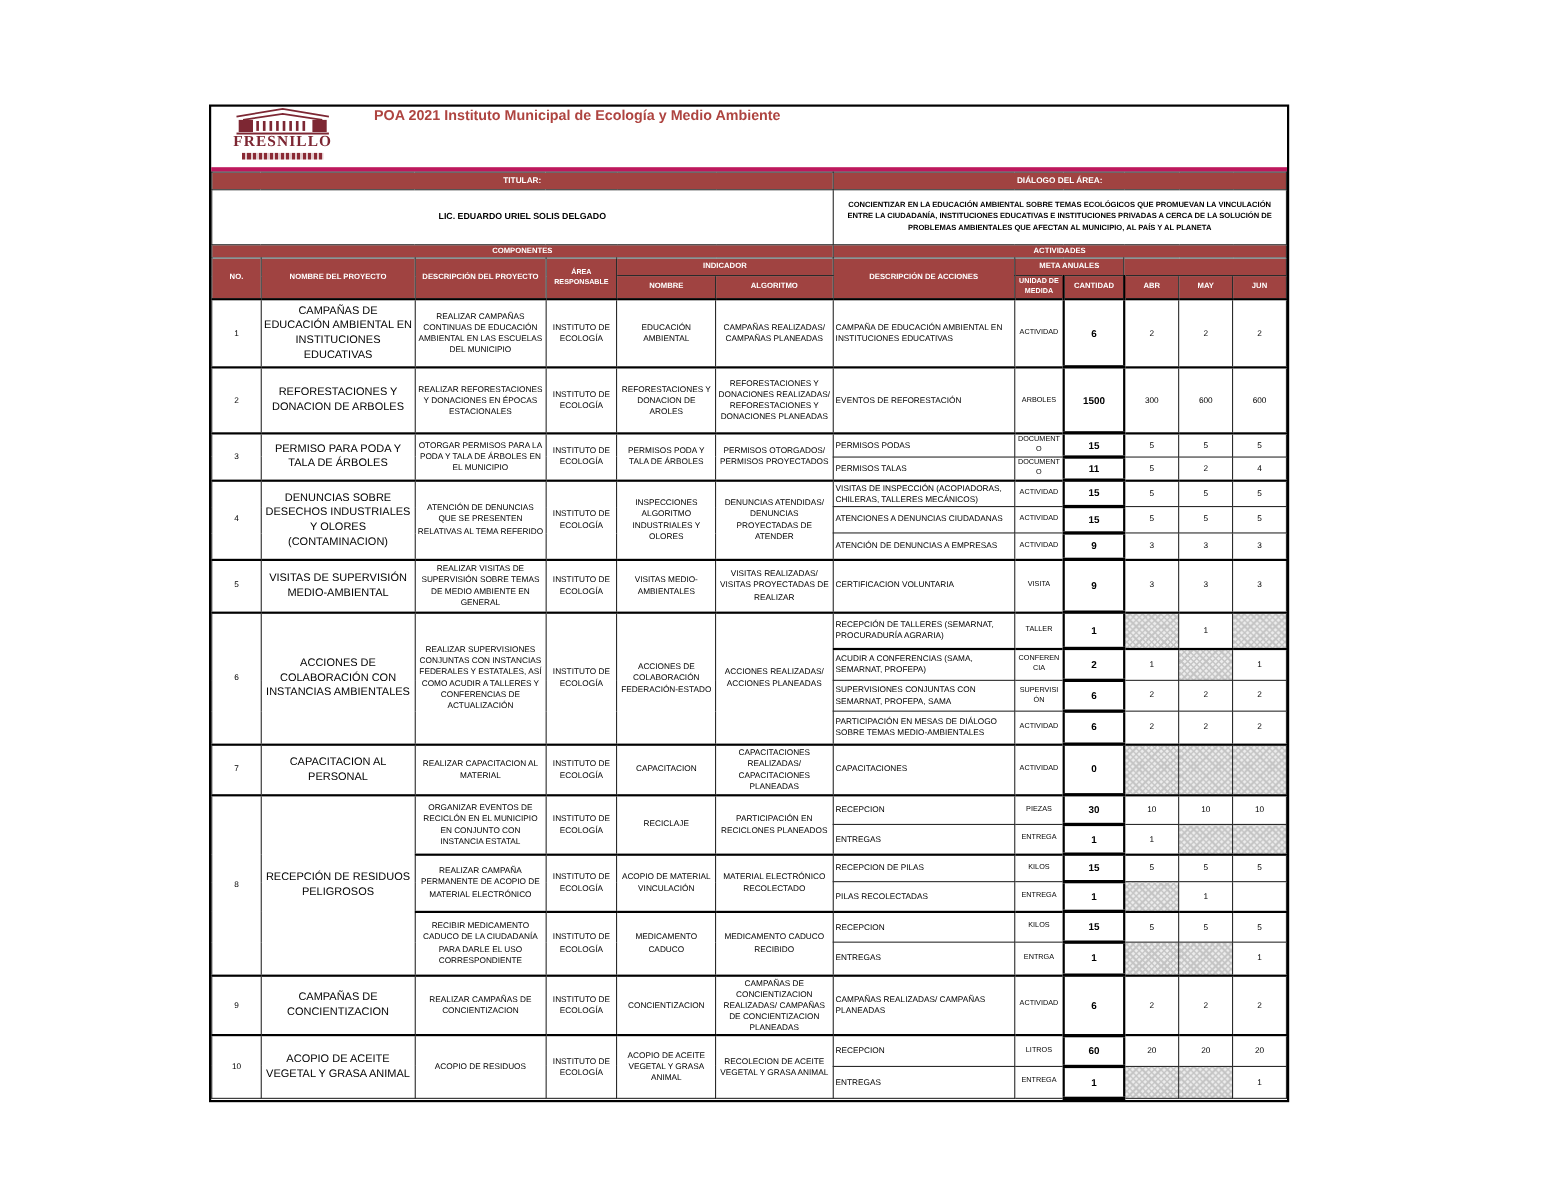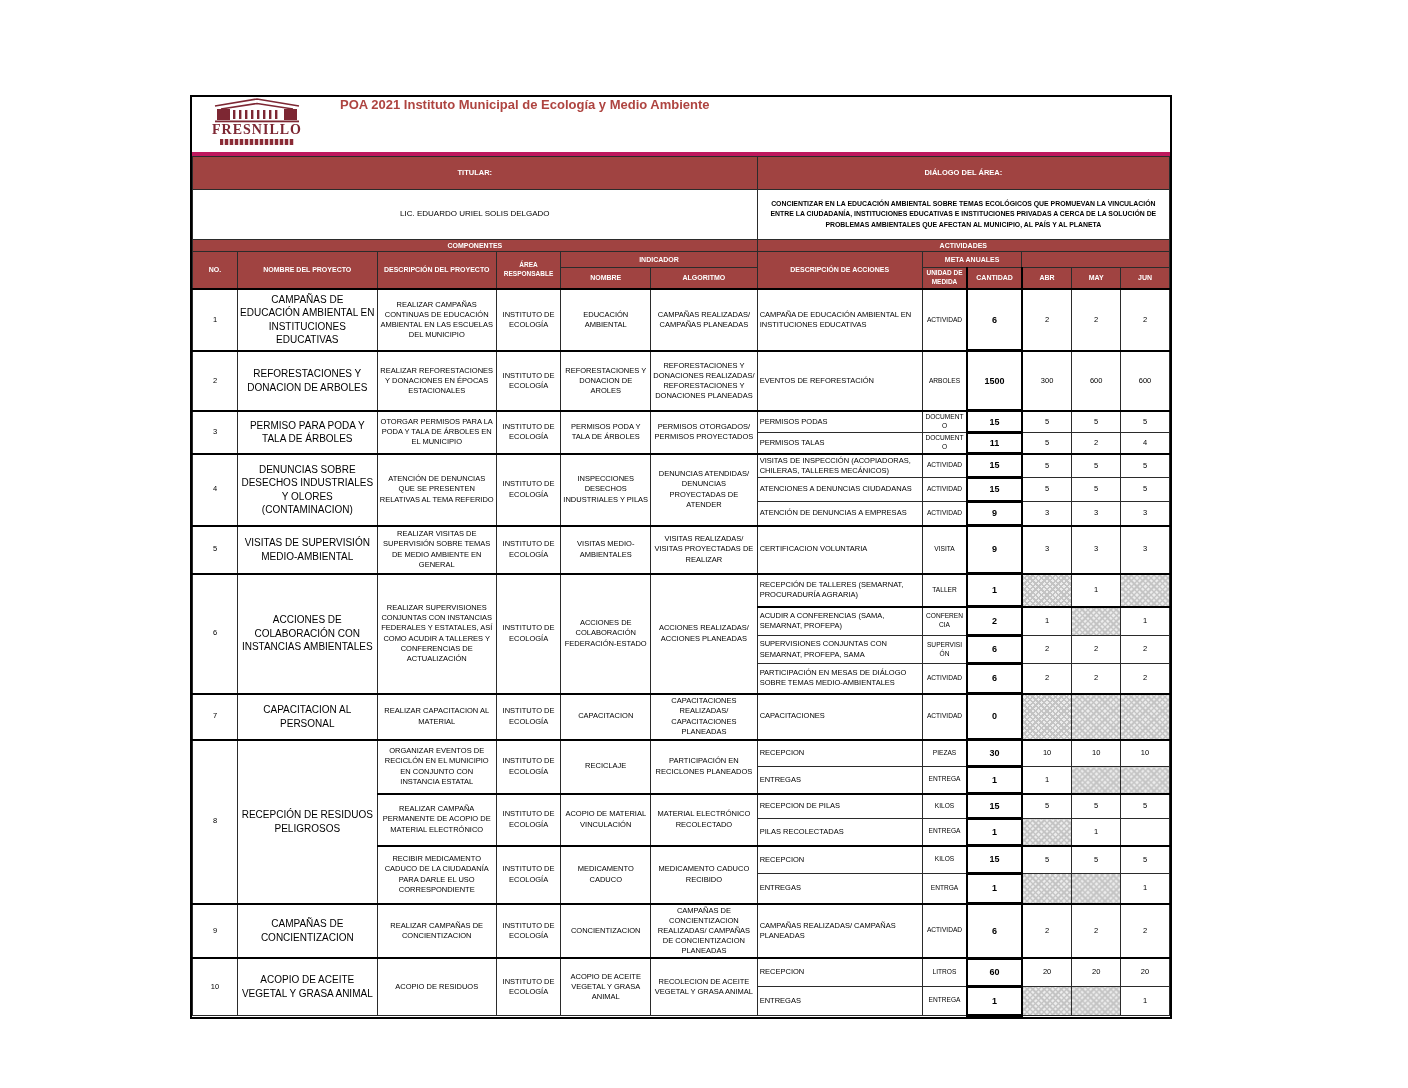--- a/index.html
+++ b/index.html
@@ -23,21 +23,21 @@
   .small-hdr{font-size:6.5px;}
   .name-cell{font-size:10px;}
   .acc{text-align:left;margin-left:40px;}
   .uni{font-size:6.6px;}
   .cant{border-left:2px solid #000;border-right:2px solid #000;border-bottom:3px solid #000;
         font-weight:bold;font-size:9px;}
   .hatch{background-color:#ededed;background-image:
         repeating-linear-gradient(45deg,#c4c4c4 0 1.5px,transparent 1.5px 4px),
         repeating-linear-gradient(-45deg,#c4c4c4 0 1.5px,transparent 1.5px 4px);}
   tr.rs > td, tr.gs > td{border-top:2px solid #000;}
-  .titular-name{font-weight:normal;font-size:8px;}
+  .titular-name{font-weight:bold;font-size:8px;}
   .funcion-text{font-weight:bold;font-size:6.9px;line-height:1.5;padding:2px 8px;}
 </style>
 </head>
 <body>
 
 <div class="page">
 
   <div class="doc">
     <div class="logoband">
       <div class="logo">
@@ -76,21 +76,21 @@
           <col style="width:10.9%">
           <col style="width:16.9%">
           <col style="width:4.6%">
         <col style="width:5.6%">
           <col style="width:5.1%">
           <col style="width:5.0%">
           <col style="width:5.0%">
       </colgroup>
 
       <tbody>
-          <tr style="height:33px">
+          <tr style="height:16px">
         <td colspan="6" class="hdr">TITULAR:</td>
         <td colspan="6" class="hdr">DIÁLOGO DEL ÁREA:</td>
       </tr>
       <tr style="height:50px">
         <td colspan="6" class="titular-name">LIC. EDUARDO URIEL SOLIS DELGADO</td>
         <td colspan="6" class="funcion-text">CONCIENTIZAR EN LA EDUCACIÓN AMBIENTAL SOBRE TEMAS ECOLÓGICOS QUE PROMUEVAN LA VINCULACIÓN ENTRE LA CIUDADANÍA, INSTITUCIONES EDUCATIVAS E INSTITUCIONES PRIVADAS A CERCA DE LA SOLUCIÓN DE PROBLEMAS AMBIENTALES QUE AFECTAN AL MUNICIPIO, AL PAÍS Y AL PLANETA</td>
       </tr>
 
       <tr style="height:12px">
         <td colspan="6" class="hdr band">COMPONENTES</td>
@@ -167,21 +167,21 @@
         <td>5</td>
         <td>2</td>
         <td>4</td>
       </tr>
 
       <tr class="rs" style="height:24px">
         <td rowspan="3">4</td>
         <td rowspan="3" class="name-cell">DENUNCIAS SOBRE DESECHOS INDUSTRIALES Y OLORES (CONTAMINACION)</td>
         <td rowspan="3">ATENCIÓN DE DENUNCIAS QUE SE PRESENTEN RELATIVAS AL TEMA REFERIDO</td>
         <td rowspan="3">INSTITUTO DE ECOLOGÍA</td>
-        <td rowspan="3">INSPECCIONES DESECHOS INDUSTRIALES Y PILAS</td>
+        <td rowspan="3">INSPECCIONES ALGORITMO INDUSTRIALES Y OLORES</td>
         <td rowspan="3">DENUNCIAS ATENDIDAS/ DENUNCIAS PROYECTADAS DE ATENDER</td>
         <td class="acc">VISITAS DE INSPECCIÓN (ACOPIADORAS, CHILERAS, TALLERES MECÁNICOS)</td>
         <td class="uni">ACTIVIDAD</td>
         <td class="cant">15</td>
         <td>5</td>
         <td>5</td>
         <td>5</td>
       </tr>
       <tr style="height:24px">
         <td class="acc">ATENCIONES A DENUNCIAS CIUDADANAS</td>

